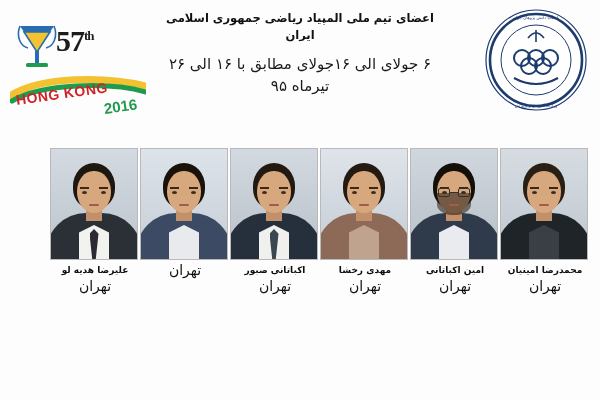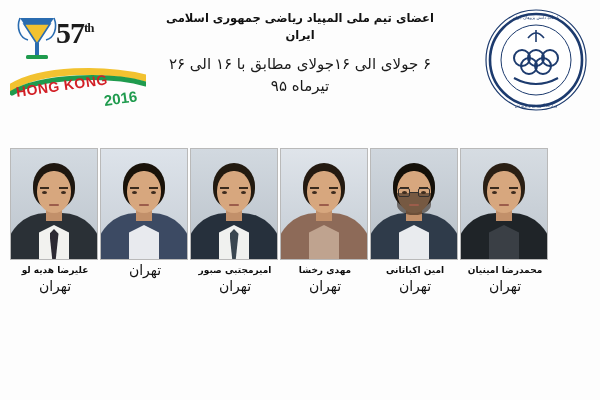--- a/index.html
+++ b/index.html
@@ -25,21 +25,21 @@
   
   .header {
     position: relative;
     height: 140px;
   }
 
   
   .imo-logo {
     position: absolute;
     left: 8px;
-    top: 8px;
+    top: 16px;
     width: 140px;
     height: 110px;
     direction: ltr;
   }
   .imo-logo .cup {
     position: absolute;
     left: 6px;
     top: 6px;
     width: 46px;
     height: 52px;
@@ -132,21 +132,21 @@
     height: 104px;
   }
 
   
   .photo-row {
     position: absolute;
     top: 148px;
     left: 10px;
     width: 580px;
     display: flex;
-    justify-content: flex-start;
+    justify-content: flex-end;
     direction: ltr;
   }
   .member {
     width: 90px;
     text-align: center;
   }
   .photo {
     width: 88px;
     height: 112px;
     border: 1px solid #b9b9b9;
@@ -417,21 +417,21 @@
         <div class="neck"></div>
         <div class="hair" style="background:#221a10"></div>
         <div class="face"></div>
         <div class="brow l"></div>
           <div class="brow r"></div>
         <div class="eye l"></div>
           <div class="eye r"></div>
         <div class="mouth"></div>
 
       </div>
-      <div class="name">امیرمجتبی صبور</div>
+      <div class="name">اکباتانی صبور</div>
       <div class="city">تهران</div>
     </div>
 
     <div class="member">
       <div class="photo">
         <div class="bg" style="background:linear-gradient(#dfe4ea,#c3cbd3)"></div>
         <div class="shoulders" style="background:#8d6a58"></div>
         <div class="shirt" style="background:#bfa38f"></div>
         <div class="neck"></div>
         <div class="hair" style="background:#241a11"></div>

